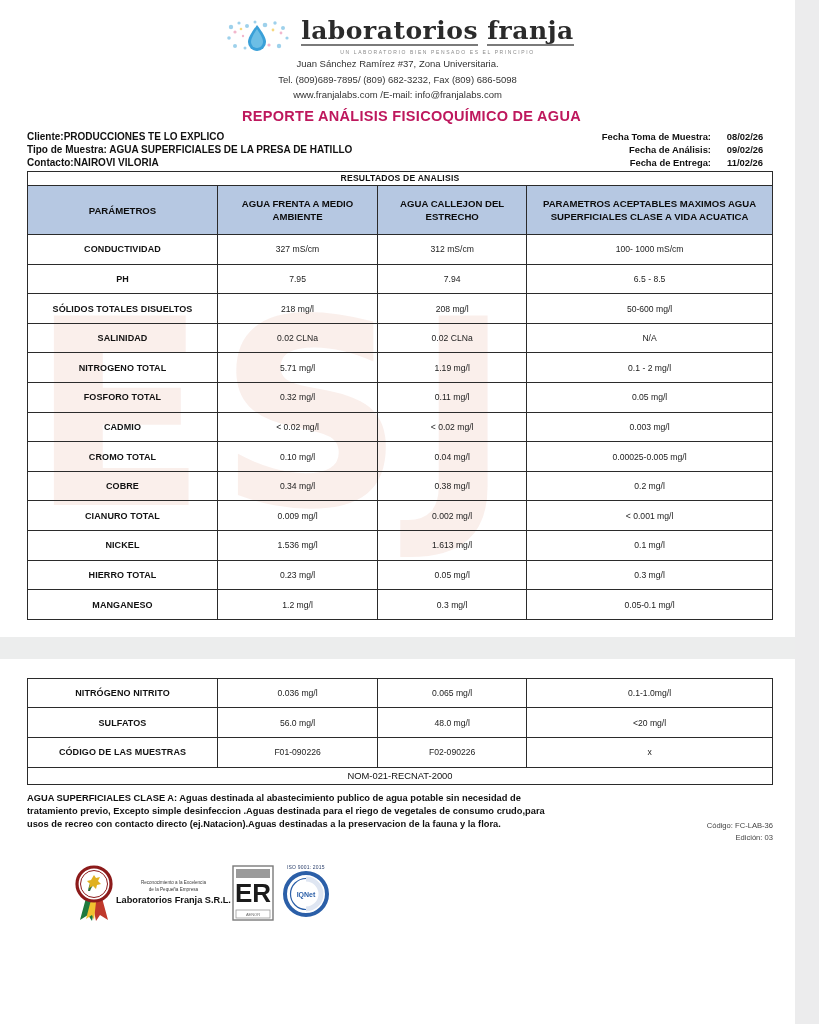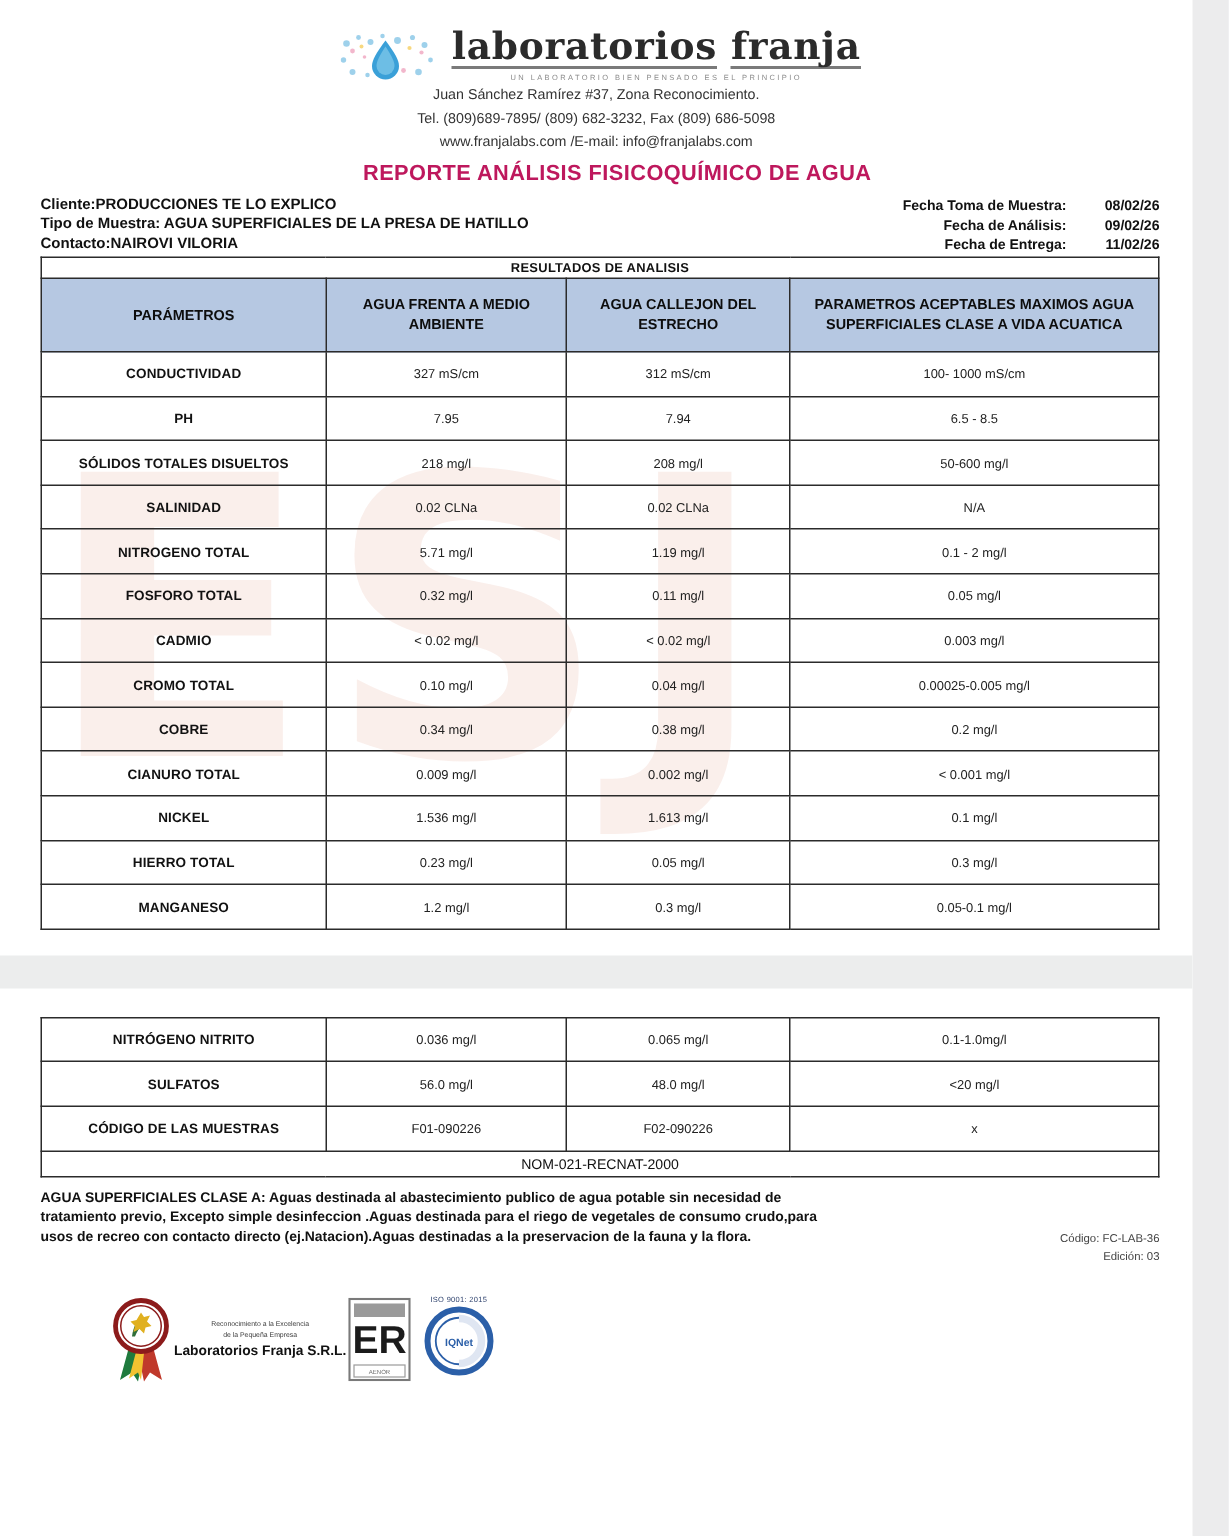--- a/index.html
+++ b/index.html
@@ -42,21 +42,21 @@
   }
   .content { position: relative; z-index: 2; }
 
   
   .letterhead {
     text-align: center;
     padding-top: 18px;
   }
   .brandrow {
     display: flex;
-    align-items: center;
+    align-items: flex-start;
     justify-content: center;
     gap: 8px;
   }
   .logo-mark {
     width: 72px;
     height: 34px;
     position: relative;
     flex: none;
   }
   .brandname {
@@ -108,21 +108,21 @@
   }
   .cl-right { text-align: right; }
   .cl-right div {
     font-size: 9.4px;
     font-weight: bold;
     color: #111;
     line-height: 13.2px;
     white-space: nowrap;
   }
   .cl-right .lbl { display:inline-block; }
-  .cl-right .val { display:inline-block; width: 56px; text-align: right; margin-left: 6px;}
+  .cl-right .val { display:inline-block; width: 56px; text-align: center; margin-left: 6px;}
 
   
   .tablewrap { padding: 2px 22px 0 27px; }
   table.rep {
     width: 100%;
     border-collapse: collapse;
     table-layout: fixed;
   }
   table.rep td, table.rep th {
     border: 1px solid #2b2b2b;
@@ -265,21 +265,21 @@
           </svg>
         </div>
         <div>
           <div class="brandname">
             <span class="u">laboratorios</span>
             <span class="u">franja</span>
           </div>
           <div class="brandslogan">un laboratorio bien pensado es el principio</div>
         </div>
       </div>
-      <div class="addr">Juan Sánchez Ramírez #37, Zona Reconocimiento.</div>
+      <div class="addr">Juan Sánchez Ramírez #37, Zona Universitaria.</div>
       <div class="addr">Tel. (809)689-7895/ (809) 682-3232, Fax (809) 686-5098</div>
       <div class="addr">www.franjalabs.com /E-mail: info@franjalabs.com</div>
       <div class="rep-title">REPORTE ANÁLISIS  FISICOQUÍMICO DE AGUA</div>
     </div>
 
     <div class="clientblock">
       <div class="cl-left">
         <div>Cliente:PRODUCCIONES TE LO EXPLICO</div>
         <div>Tipo de Muestra: AGUA SUPERFICIALES DE LA  PRESA  DE HATILLO</div>
         <div>Contacto:NAIROVI VILORIA</div>

